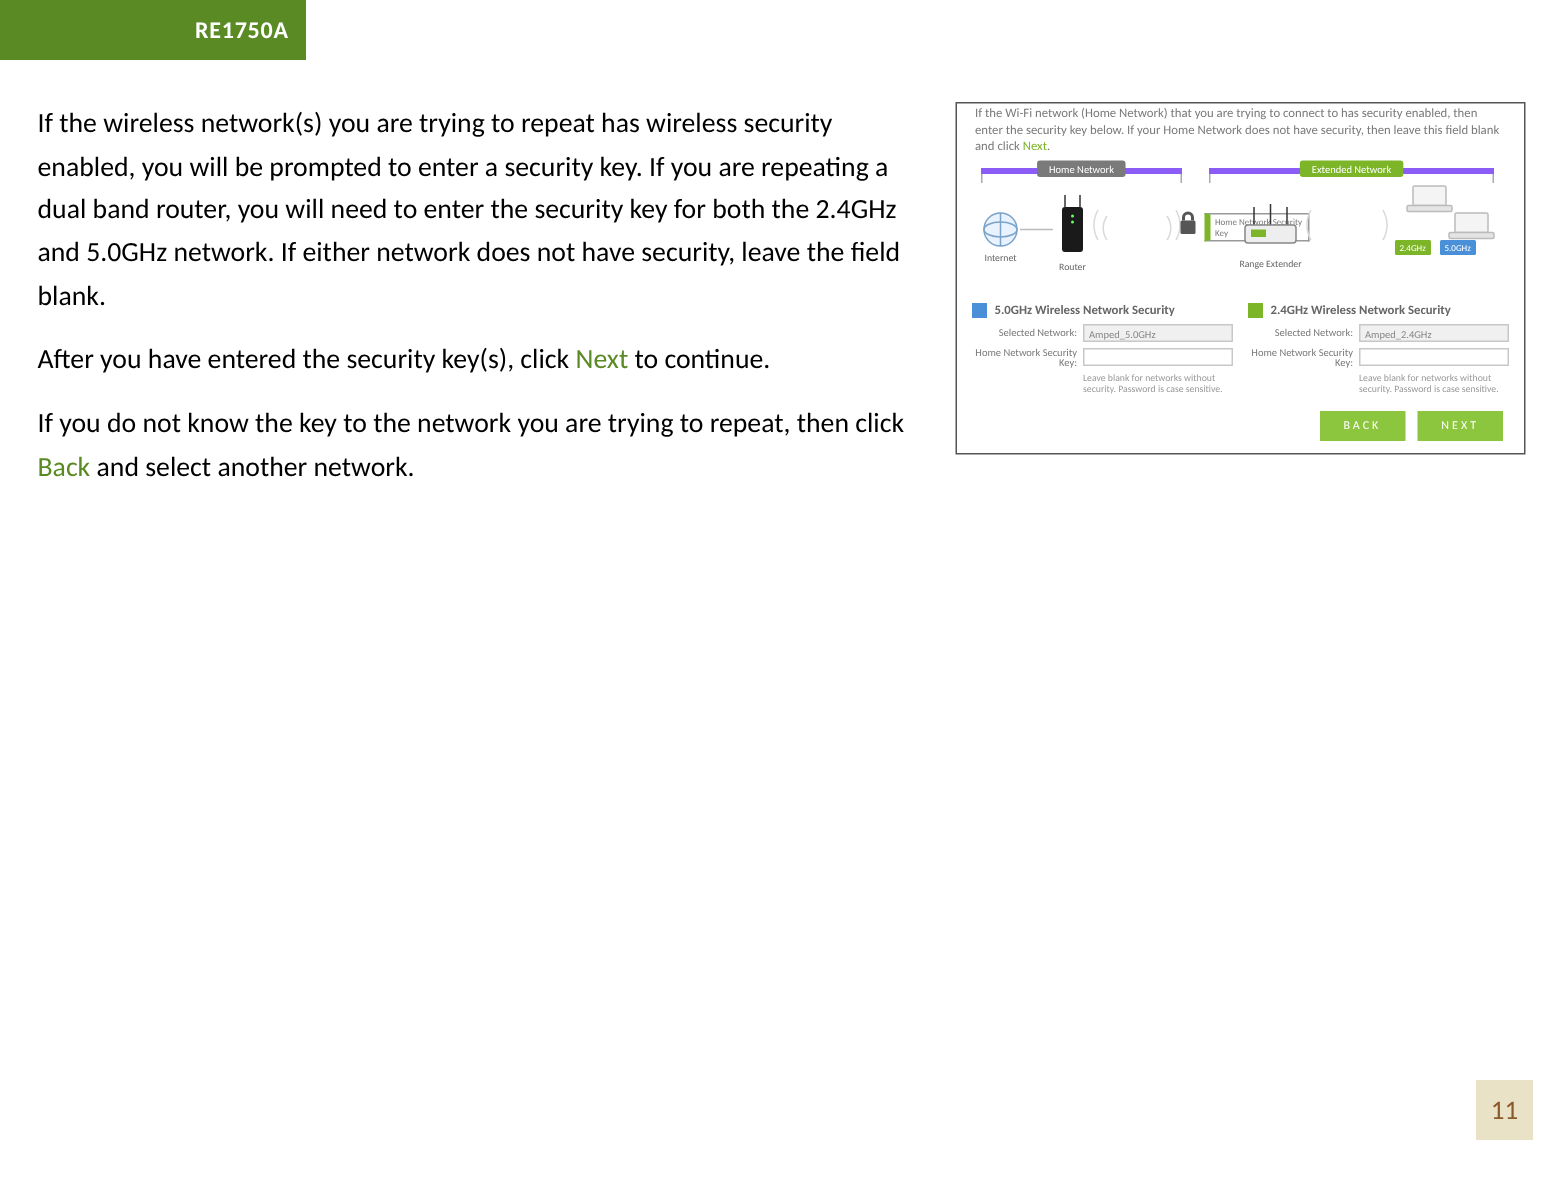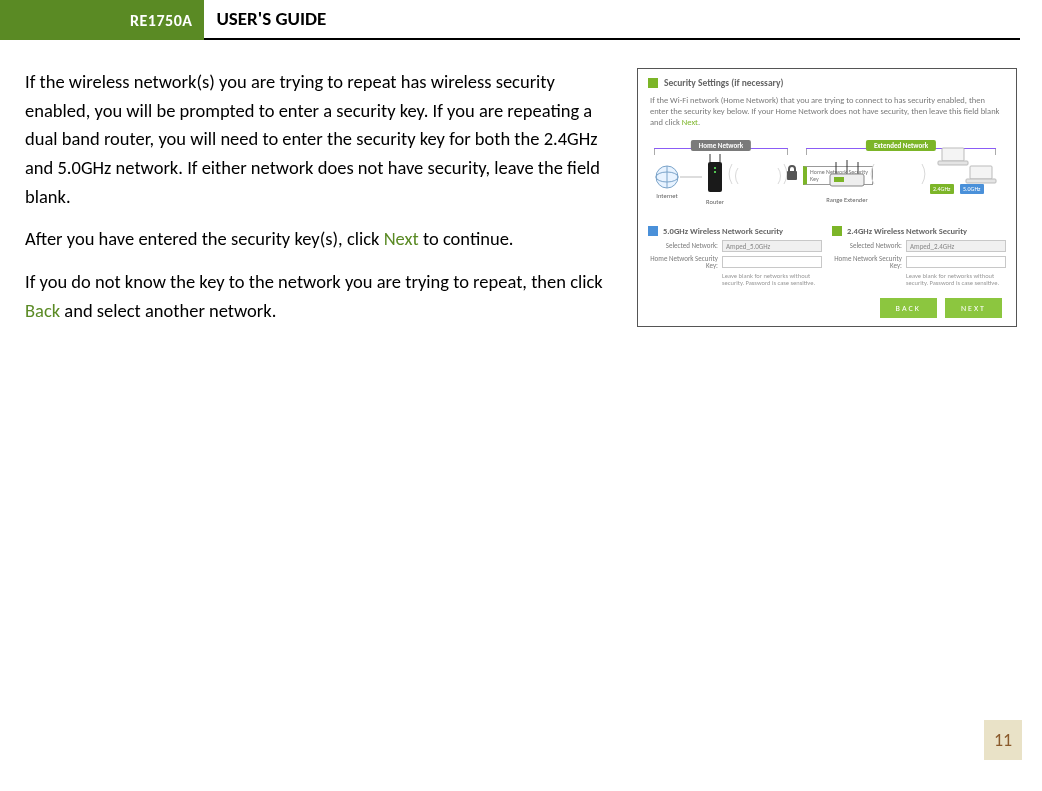--- a/index.html
+++ b/index.html
@@ -82,24 +82,23 @@
   .fig-intro { padding: 2px 12px 6px 12px; line-height:1.3; }
   .fig-intro .nxt { color:#7cb528; }
 
   
   .diagram {
     position:relative;
     height: 84px;
     margin: 2px 10px 2px 10px;
   }
   .bracket {
-    position:absolute; top:12px;
-    border-top:1px solid #8b5cf6;
+    position:absolute; top:0;
+    border-top:4px solid #8b5cf6;
     height:8px;
-    font-weight:bold;
   }
   .bracket::before, .bracket::after {
     content:""; position:absolute; top:0; width:1px; height:6px; background:#aaa;
   }
   .bracket::before { left:0; }
   .bracket::after  { right:0; }
   .bracket-label {
     position:absolute; top:-9px; left:50%; transform:translateX(-50%);
     background:#7a7a7a; color:#fff; font-size:7px; padding:1px 8px; border-radius:2px;
     white-space:nowrap;
@@ -160,42 +159,37 @@
     font-size:18px;
   }
 </style>
 </head>
 <body>
 
 <div class="header">
   <div class="header-badge">
     <span>RE1750A</span>
   </div>
-  <div class="header-title">USER'S GUIDE</div>
 </div>
 
 <div class="content">
 
   <div class="two-col">
 
     <div class="left-col">
       <p>If the wireless network(s) you are trying to repeat has wireless security enabled, you will be prompted to enter a security key. If you are repeating a dual band router, you will need to enter the security key for both the 2.4GHz and 5.0GHz network. If either network does not have security, leave the field blank.</p>
       <p>
         <span>After you have entered the security key(s), click </span><span class="green-link">Next</span><span> to continue.</span>
       </p>
       <p>
         <span>If you do not know the key to the network you are trying to repeat, then click </span><span class="green-link">Back</span><span> and select another network.</span>
       </p>
     </div>
 
     <div class="figure">
-      <div class="fig-title-row">
-        <div class="sq sq-green"></div>
-        <div class="fig-title">Security Settings (if necessary)</div>
-      </div>
       <div class="fig-intro">
         <span>If the Wi-Fi network (Home Network) that you are trying to connect to has security enabled, then enter the security key below. If your Home Network does not have security, then leave this field blank and click </span><span class="nxt">Next</span><span>.</span>
       </div>
 
       <div class="diagram">
 
         <div class="bracket" style="left:6px; width:134px;">
           <div class="bracket-label">Home Network</div>
         </div>
 

